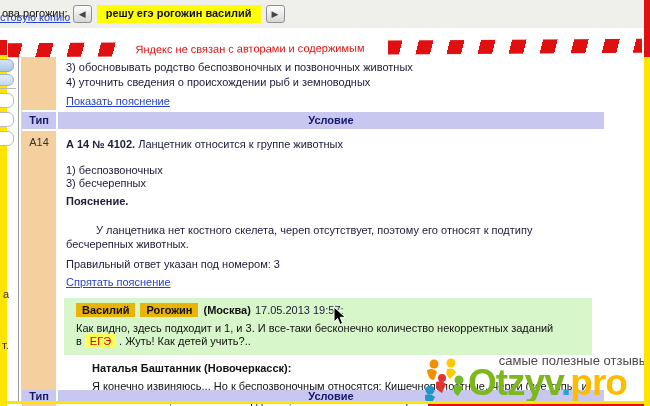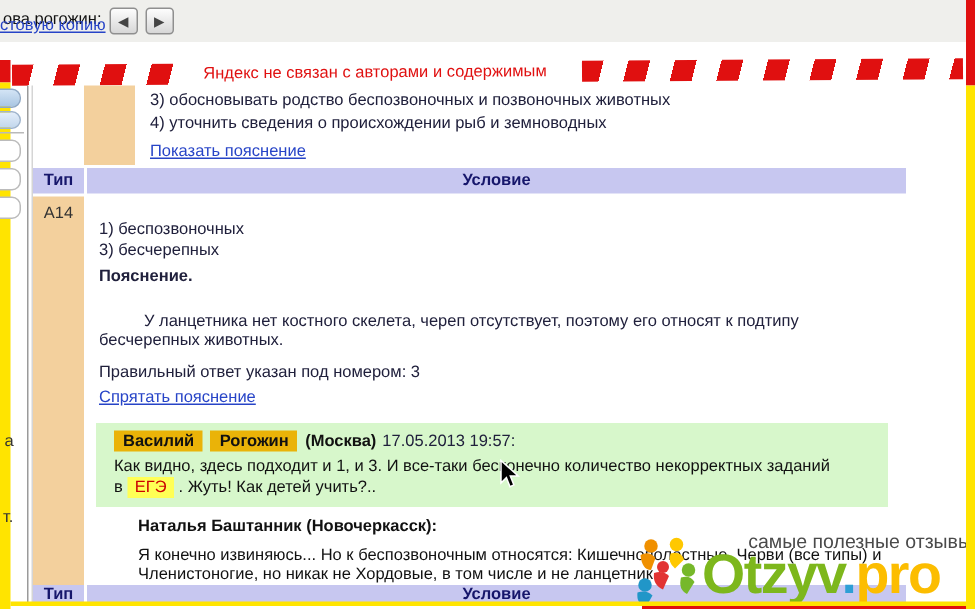--- a/index.html
+++ b/index.html
@@ -53,21 +53,21 @@
   
   .qtable{position:absolute;left:22px;top:57px;width:582px;}
   .trow{display:flex;gap:2px;margin-bottom:2px;}
   .tipcell{width:34px;background:#f3d09d;flex:none;text-align:center;color:#333;padding-top:5px;box-sizing:border-box;}
   .condcell{flex:1;background:#fff;padding:4px 6px 0 8px;box-sizing:border-box;}
   .hdr .tipcell,.hdr .condcell{background:#c7c7f0;color:#16166b;font-weight:bold;padding-top:2px;}
   .hdr{height:17px;}
   .hdr .tipcell{padding-top:2px;}
   .hdr .condcell{text-align:center;padding:2px 0 0 0;}
   .hdr2{position:absolute;left:22px;top:390px;width:582px;height:12px;overflow:hidden;display:flex;gap:2px;}
-  .row0{height:53px;padding-left:34px;}
+  .row0{height:53px;}
   .row0 .condcell p{margin:0 0 1px 0;}
   .showlink{display:inline-block;margin-top:5px;color:#2744c7;text-decoration:underline;cursor:pointer;}
   .linkblue{color:#2744c7;text-decoration:underline;cursor:pointer;}
 
   .qtitle{margin:3px 0 0 0;}
   .qtitle b{font-weight:bold;}
   .opts{margin-top:12px;}
   .opts p{margin:0;}
   .expl-title{margin:4px 0 16px 0;font-weight:bold;}
   .expl-body{margin:0;text-indent:30px;}
@@ -98,20 +98,21 @@
   .cursor{position:absolute;left:333px;top:306px;z-index:40;}
 </style>
 </head>
 <body>
 
 <div class="screen">
 
   <div class="topbar">
     <span class="lbl">ова рогожин:</span>
     <button class="navbtn">◀</button>
+    <span class="queryhl">решу егэ рогожин василий</span>
     <button class="navbtn">▶</button>
   </div>
   <a class="copylink">стовую копию</a>
 
   <div class="banner">
     <div class="stripes left"></div>
     <span class="btext">Яндекс не связан с авторами и содержимым страницы</span>
     <div class="stripes right"></div>
   </div>
 
@@ -142,20 +143,21 @@
     </div>
 
     <div class="trow hdr">
       <div class="tipcell">Тип</div>
       <div class="condcell">Условие</div>
     </div>
 
     <div class="trow">
       <div class="tipcell">А14</div>
       <div class="condcell">
+        <p class="qtitle"><b>А 14 № 4102.</b> <span>Ланцетник относится к группе животных</span></p>
         <div class="opts">
           <p>1) беспозвоночных</p>
           <p>3) бесчерепных</p>
         </div>
         <p class="expl-title">Пояснение.</p>
         <p class="expl-body">У ланцетника нет костного скелета, череп отсутствует, поэтому его относят к подтипу бесчерепных животных.</p>
         <p class="answer">Правильный ответ указан под номером: 3</p>
         <a class="linkblue hidelink">Спрятать пояснение</a>
 
         

